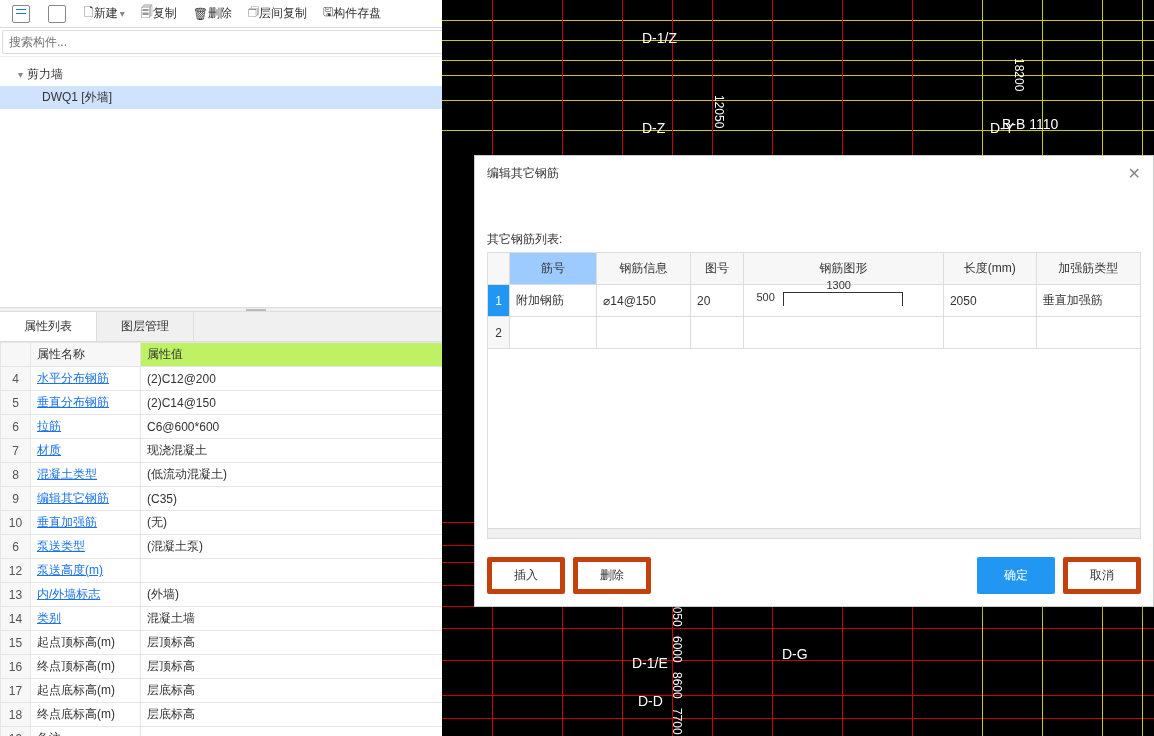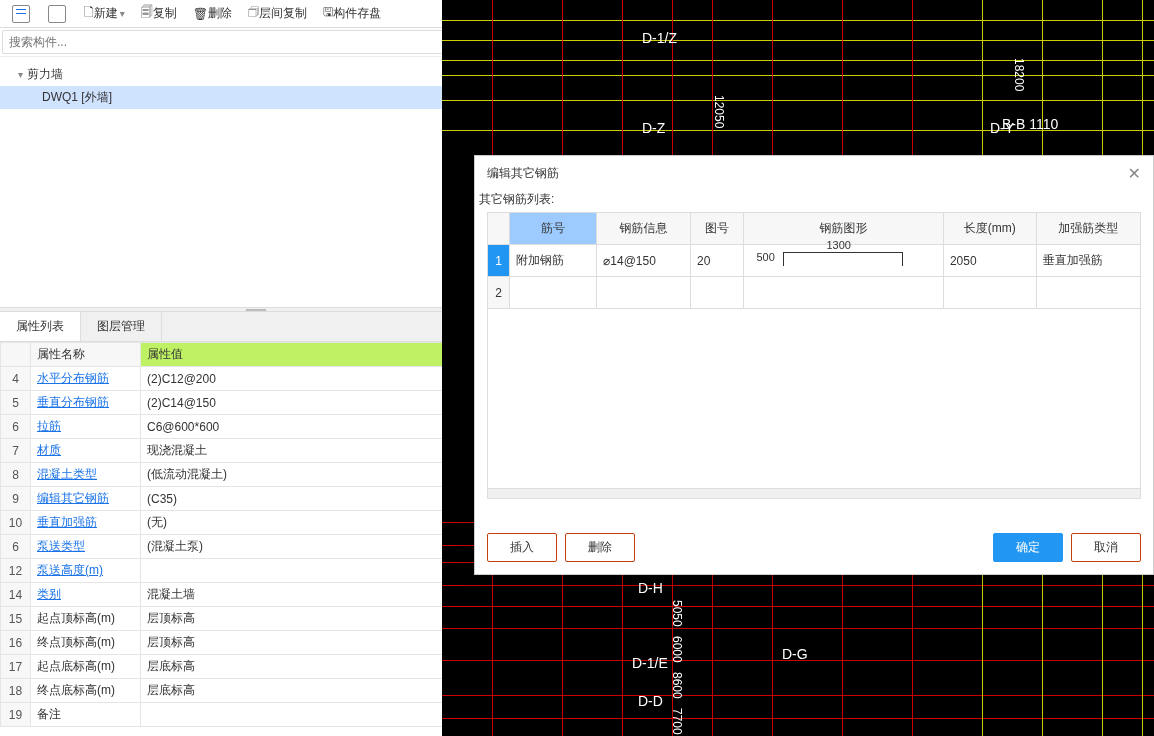--- a/index.html
+++ b/index.html
@@ -19,21 +19,21 @@
 .search-wrap .sicon { position: absolute; right: 10px; top: 7px; color: #aaa; }
 .tree { height: 250px; overflow: auto; padding: 6px 0; }
 .tree .node { padding: 3px 8px 3px 30px; cursor: pointer; }
 .tree .node.p { padding-left: 18px; }
 .tree .node.p::before { content: '▾'; color: #888; margin-right: 4px; font-size: 10px; }
 .tree .node.sel { background: #cfe3ff; }
 .tree .node.c { padding-left: 42px; }
 .split { height: 5px; background: #f0f0f0; border-top: 1px solid #ddd; border-bottom: 1px solid #ddd; position: relative; }
 .split::after{content:'';position:absolute;left:50%;top:1px;width:20px;height:2px;background:#bbb;transform:translateX(-50%);}
 .tabs { display: flex; border-bottom: 1px solid #ddd; background: #f0f0f0; }
-.tabs .tab { padding: 6px 16px; cursor: pointer; border-right: 1px solid #ddd; }
+.tabs .tab { padding: 6px 24px; cursor: pointer; border-right: 1px solid #ddd; }
 .tabs .tab.act { background: #fff; }
 .prop-table { flex: 1; overflow: auto; }
 .prop-table table { width: 100%; border-collapse: collapse; }
 .prop-table th, .prop-table td { border: 1px solid #e5e5e5; padding: 3px 6px; font-size: 12px; text-align: left; height: 21px; }
 .prop-table th { background: #f7f7f7; font-weight: normal; }
 .prop-table th.sel { background: #bef264; }
 .prop-table td.rn { background: #f7f7f7; text-align: center; width: 30px; color: #555; }
 .prop-table td.nm { width: 110px; }
 .prop-table td.nm.lk { color: #1a73e8; text-decoration: underline; cursor: pointer; }
 .prop-table td.vl { }
@@ -41,36 +41,36 @@
 .prop-table input[type=checkbox]{width:14px;height:14px;}
 .canvas { position: absolute; left: 442px; top: 0; right: 0; bottom: 0; background: #000; overflow: hidden; }
 .canvas .lbl { position: absolute; color: #fff; font-size: 14px; font-family: Arial; white-space: nowrap; }
 .canvas .hline { position: absolute; height: 1px; background: #c00; }
 .canvas .hline.y { background: #cc0; }
 .canvas .vline { position: absolute; width: 1px; background: #c00; }
 .canvas .vline.y { background: #cc0; }
 .dialog { position: absolute; left: 474px; top: 155px; width: 680px; background: #fff; border: 1px solid #ccc; box-shadow: 0 4px 12px rgba(0,0,0,.2); }
 .dialog .hd { display: flex; align-items: center; padding: 8px 12px; }
 .dialog .hd .cx { margin-left: auto; cursor: pointer; color: #888; font-size: 16px; }
-.dialog .sub { padding: 0 4px 4px; }
+.dialog .sub { padding: 0 12px 4px; margin-top: 40px; }
 .dialog .gwrap { margin: 0 12px; }
 .dialog table.g { width: 100%; border-collapse: collapse; }
 .dialog .g th, .dialog .g td { border: 1px solid #ddd; padding: 4px 6px; font-size: 12px; height: 32px; }
 .dialog .g th { background: #f7f7f7; font-weight: normal; text-align: center; }
 .dialog .g th.sel { background: #9ecbff; }
 .dialog .g td.rn { background: #f7f7f7; text-align: center; width: 22px; }
 .dialog .g td.rn.sel { background: #2196f3; color:#fff; }
 .dialog .g td.shape { text-align: center; }
 .dialog .g td.shape .bar { display:inline-block; border:1px solid #333; border-bottom:none; height:14px; width:120px; position:relative; }
 .dialog .g td.shape .tl { position:absolute; left:-28px; top:-2px; font-size:11px;}
 .dialog .g td.shape .tc { position:absolute; left:42px; top:-14px; font-size:11px;}
 .dialog .blank { height: 180px; margin: 0 12px; border: 1px solid #ddd; border-top: none; }
 .dialog .sbar { height:10px; margin: 0 12px 10px; background:#f0f0f0; border:1px solid #ddd; border-top:none;}
 .dialog .ft { display: flex; padding: 8px 12px 12px; gap: 8px; }
-.dialog .ft .btn { padding: 5px 22px; border: 1px solid #c2410c; border-radius: 2px; cursor: pointer; background:#fff;margin-top:16px;}
+.dialog .ft .btn { padding: 5px 22px; border: 5px solid #c2410c; border-radius: 2px; cursor: pointer; background:#fff;}
 .dialog .ft .btn.pri { background: #2196f3; color: #fff; border-color: #2196f3; }
 .dialog .ft .sp { flex: 1; }
 .axis-v { position:absolute; color:#fff; font-size:12px; writing-mode:vertical-lr; }
 </style>
 </head>
 <body>
 
 <div class="topbar">
   <div class="ico-btn">
       <div class="sq b1">
@@ -174,20 +174,26 @@
             <td class="rn">6</td>
             <td class="nm lk">泵送类型</td>
             <td class="vl">(混凝土泵)</td>
             <td class="cb"><input type="checkbox" style=""></td>
           </tr>
           <tr>
             <td class="rn">12</td>
             <td class="nm lk">泵送高度(m)</td>
             <td class="vl"></td>
             <td class="cb"><input type="checkbox" style=""></td>
+          </tr>
+          <tr>
+            <td class="rn">13</td>
+            <td class="nm lk">内/外墙标志</td>
+            <td class="vl">(外墙)</td>
+            <td class="cb"><input type="checkbox" checked="" style=""></td>
           </tr>
           <tr>
             <td class="rn">14</td>
             <td class="nm lk">类别</td>
             <td class="vl">混凝土墙</td>
             <td class="cb"><input type="checkbox" style=""></td>
           </tr>
           <tr>
             <td class="rn">15</td>
             <td class="nm">起点顶标高(m)</td>

